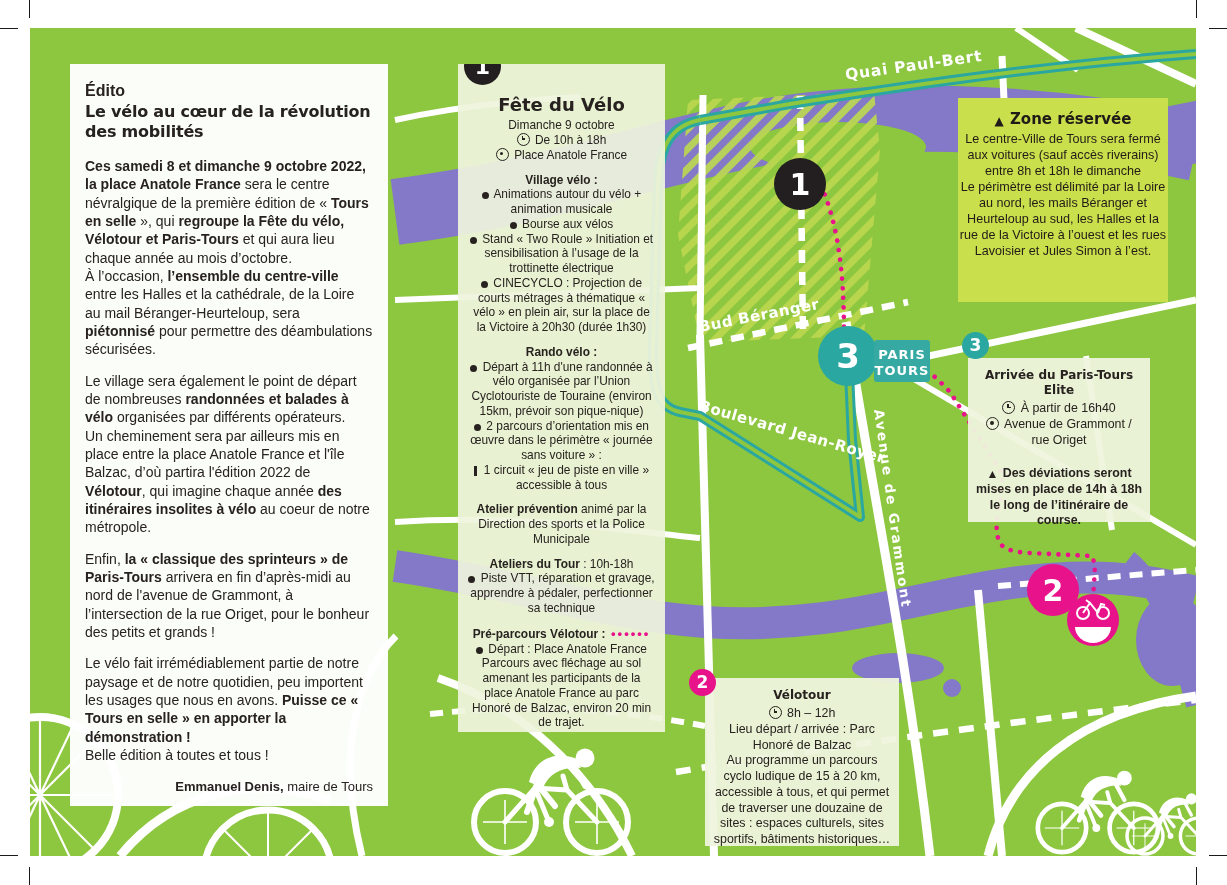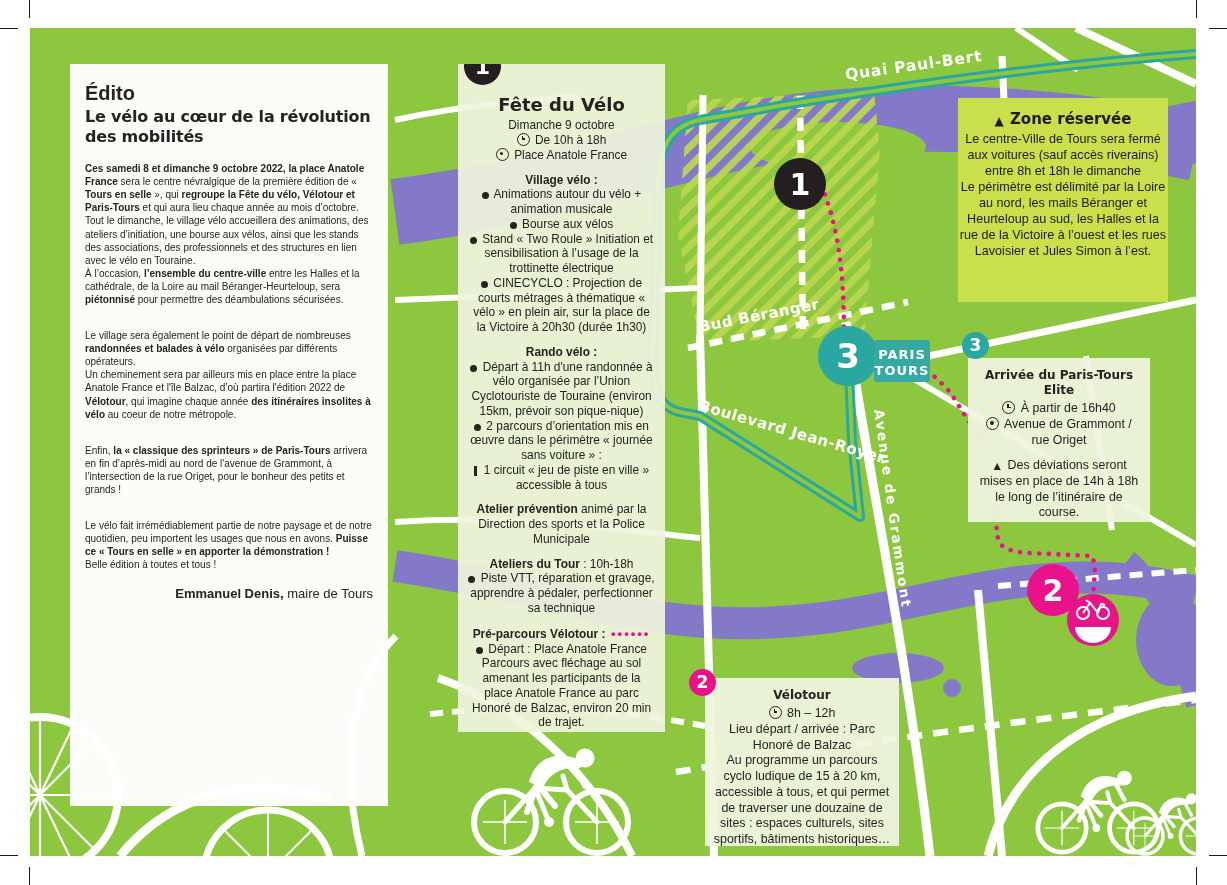--- a/index.html
+++ b/index.html
@@ -5,38 +5,38 @@
   html,body{margin:0;padding:0;background:#ffffff;}
   .page{position:relative;width:1227px;height:885px;background:#ffffff;overflow:hidden;
         font-family:"Liberation Sans", sans-serif;color:#27221f;}
   .cropmark{position:absolute;background:#1a1a1a;}
   .sheet{position:absolute;left:30px;top:28px;width:1166px;height:828px;background:#8dc63f;overflow:hidden;}
   .map-svg{position:absolute;left:0;top:0;width:1166px;height:828px;display:block;}
 
   
   .edito{position:absolute;left:40px;top:36px;width:318px;height:742px;
          background:rgba(255,255,255,0.97);padding:16px 15px 10px 15px;box-sizing:border-box;overflow:hidden;}
-  .edito .kicker{font-weight:bold;font-size:20px;margin:2px 0 2px 0;}
+  .edito .kicker{font-weight:bold;font-size:16px;margin:2px 0 2px 0;}
   .edito .title{font-weight:bold;font-size:16px;line-height:1.22;letter-spacing:-0.2px;margin:0 0 16px 0;
                 font-family:"DejaVu Sans", sans-serif;color:#262220;}
-  .edito-body{font-size:10px;line-height:1.31;}
+  .edito-body{font-size:14px;line-height:1.31;}
   .edito-body .ln{margin:0;}
-  .edito-body .gap{margin-top:23px;}
+  .edito-body .gap{margin-top:13px;}
   .signature{margin-top:14px;text-align:right;font-size:13px;line-height:1.33;}
 
   .program{position:absolute;left:428px;top:36px;width:207px;height:668px;
            background:rgba(239,244,221,0.93);box-sizing:border-box;padding:30px 10px 8px 10px;
            text-align:center;font-size:11.9px;line-height:1.24;overflow:hidden;}
   .program .ptitle{font-size:18px;font-weight:bold;font-family:"DejaVu Sans", sans-serif;margin-bottom:2px;}
   .program .gap{margin-top:10px;}
 
   .infobox{position:absolute;background:rgba(239,244,221,0.95);box-sizing:border-box;
            text-align:center;font-size:12.4px;line-height:1.27;padding:10px 8px;overflow:visible;}
   .infobox .btitle{font-size:12px;font-weight:bold;font-family:"DejaVu Sans", sans-serif;margin-bottom:3px;}
-  .infobox .gap{margin-top:9px;}
+  .infobox .gap{margin-top:17px;font-weight:bold;}
   .zonebox{position:absolute;left:928px;top:70px;width:210px;height:204px;background:#c9df4b;
            box-sizing:border-box;text-align:center;font-size:12.6px;line-height:1.27;padding:12px 0;color:#1f1c18;}
   .zonebox .btitle{font-size:15px;font-weight:bold;font-family:"DejaVu Sans", sans-serif;margin-bottom:3px;}
   .arrivee{left:938px;top:330px;width:182px;height:164px;}
   .velobox{left:675px;top:650px;width:194px;height:168px;}
 
   .badge{position:absolute;border-radius:50%;color:#fff;font-weight:bold;text-align:center;
          font-family:"DejaVu Sans", sans-serif;}
   .badge-1{left:6px;top:-16px;width:37px;height:37px;line-height:37px;font-size:22px;background:#231f20;}
   .badge-3{left:-6px;top:-26px;width:27px;height:27px;line-height:27px;font-size:17px;background:#2ba7a1;}
@@ -183,21 +183,20 @@
       <use href="#cyclist" transform="translate(505,822)"></use>
       <use href="#cyclist" transform="translate(1062,828) scale(0.78)"></use>
       <use href="#cyclist" transform="translate(1145,836) scale(0.58)"></use>
     </svg>
 
     <div class="edito">
       <div class="kicker">Édito</div>
       <div class="title">Le vélo au cœur de la révolution des mobilités</div>
       <div class="edito-body">
           <div class="ln"><b>Ces samedi 8 et dimanche 9 octobre 2022, la place Anatole France</b><span> sera le centre névralgique de la première édition de « </span><b>Tours en selle</b><span> », qui </span><b>regroupe la Fête du vélo, Vélotour et Paris-Tours</b><span> et qui aura lieu chaque année au mois d’octobre.</span></div>
-          <div class="ln"><span>Tout le dimanche, le village vélo accueillera des animations, des ateliers d’initiation, une bourse aux vélos, ainsi que les stands des associations, des professionnels et des structures en lien avec le vélo en Touraine.</span></div>
           <div class="ln"><span>À l’occasion, </span><b>l’ensemble du centre-ville</b><span> entre les Halles et la cathédrale, de la Loire au mail Béranger-Heurteloup, sera </span><b>piétonnisé</b><span> pour permettre des déambulations sécurisées.</span></div>
           <div class="ln gap"><span>Le village sera également le point de départ de nombreuses </span><b>randonnées et balades à vélo</b><span> organisées par différents opérateurs.</span></div>
           <div class="ln"><span>Un cheminement sera par ailleurs mis en place entre la place Anatole France et l'île Balzac, d’où partira l'édition 2022 de </span><b>Vélotour</b><span>, qui imagine chaque année </span><b>des itinéraires insolites à vélo</b><span> au coeur de notre métropole.</span></div>
           <div class="ln gap"><span>Enfin, </span><b>la « classique des sprinteurs » de Paris-Tours</b><span> arrivera en fin d’après-midi au nord de l'avenue de Grammont, à l’intersection de la rue Origet, pour le bonheur des petits et grands !</span></div>
           <div class="ln gap"><span>Le vélo fait irrémédiablement partie de notre paysage et de notre quotidien, peu importent les usages que nous en avons. </span><b>Puisse ce « Tours en selle » en apporter la démonstration !</b></div>
           <div class="ln"><span>Belle édition à toutes et tous !</span></div>
         </div>
       <div class="signature">
           <div class="ln"><b>Emmanuel Denis,</b><span> maire de Tours</span></div>
         </div>

